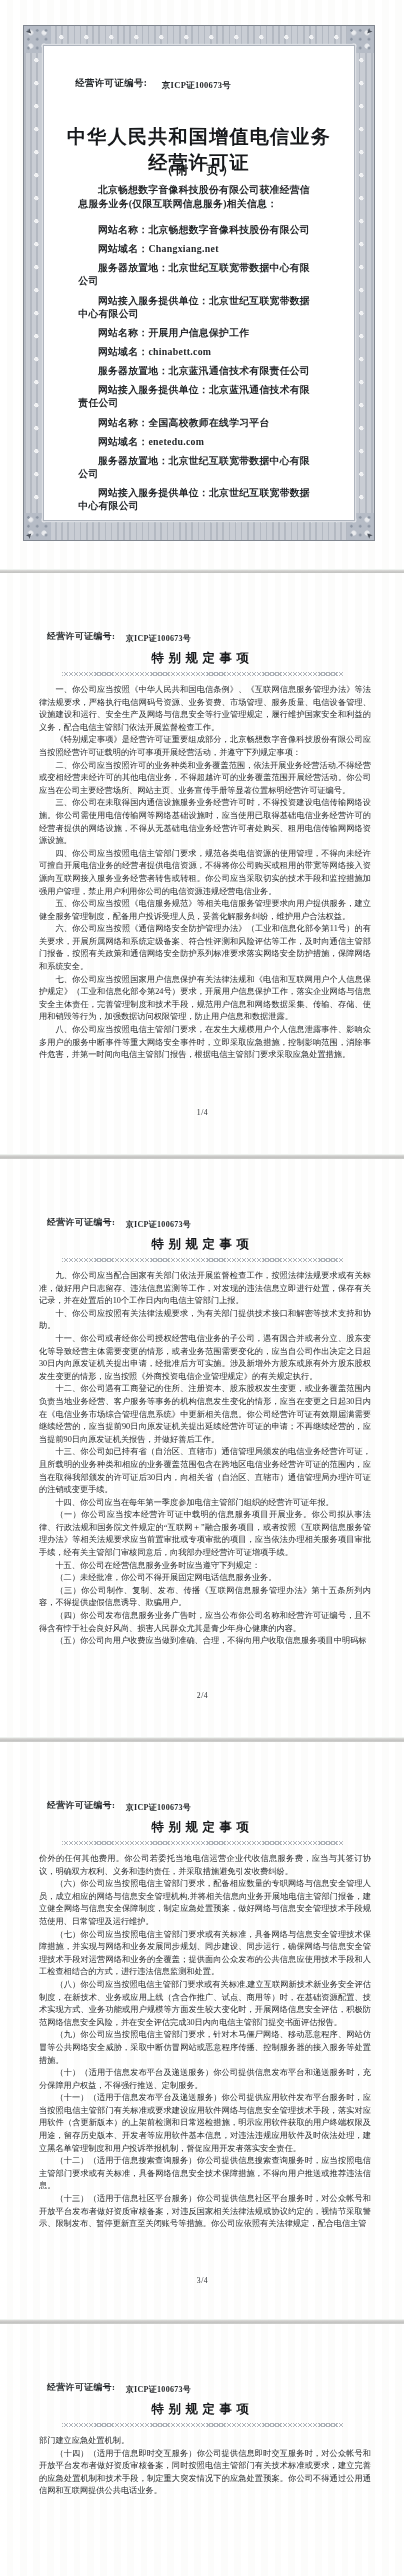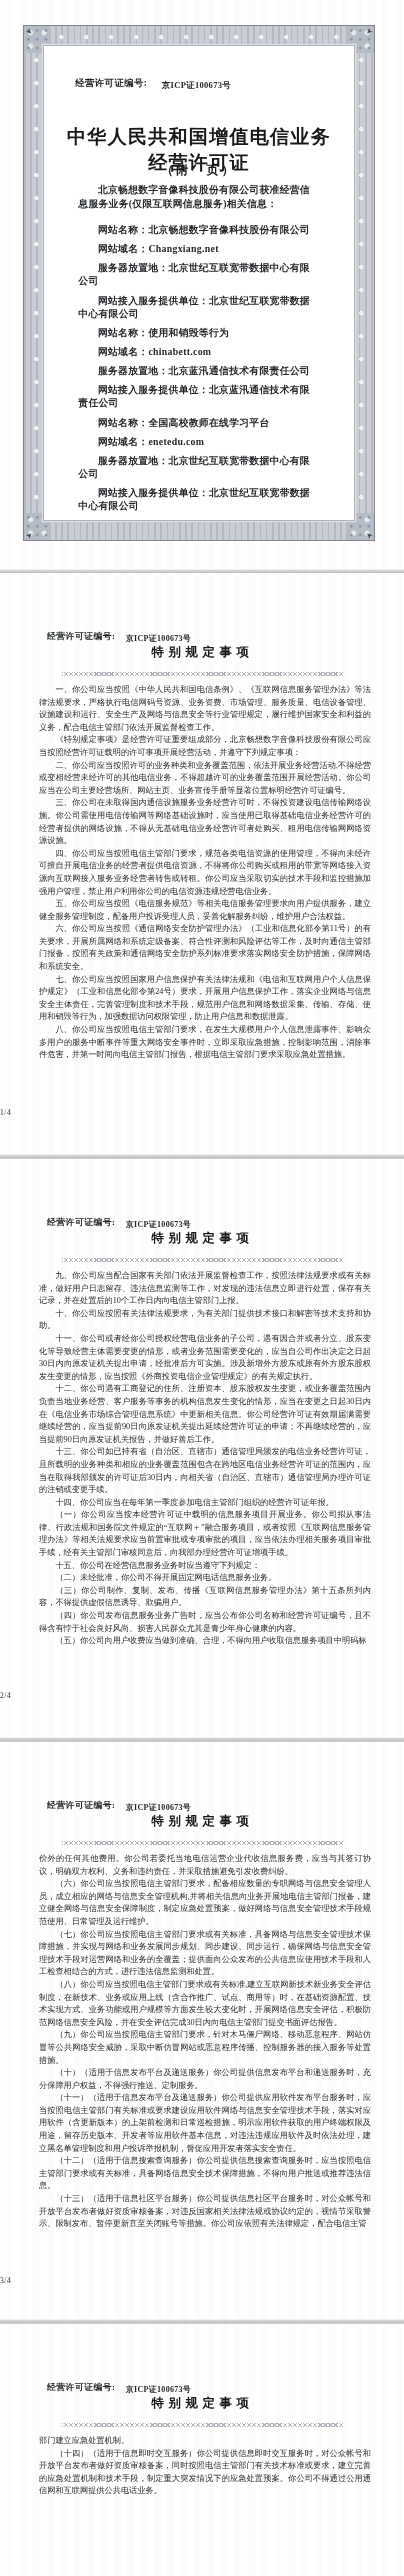--- a/index.html
+++ b/index.html
@@ -64,37 +64,37 @@
     font-size:12px;font-weight:700;letter-spacing:3.1px;color:#17191c;
   }
   .cert-body{position:absolute;left:11.3px;right:14.4px;top:114px;font-size:9.8px;font-weight:600;}
   .cert-intro{margin:0 0 11.3px 0;line-height:14.4px;text-indent:2em;letter-spacing:0.3px;}
   .cert-entries p{margin:0 0 6.2px 0;line-height:13px;text-indent:2em;letter-spacing:0.3px;}
   
   .spec-page .spec-head{position:absolute;left:47px;top:58px;white-space:nowrap;}
   .spec-page .lic-lbl{font-size:8.8px;}
   .spec-page .lic-val{font-size:8px;margin-left:8.2px;}
   .spec-title{
-    position:absolute;left:0;right:0;top:71px;margin:0;text-align:center;
+    position:absolute;left:0;right:0;top:77px;margin:0;text-align:center;
     font-size:12.4px;font-weight:700;letter-spacing:4.6px;color:#17191c;
   }
   .zigzag{
     position:absolute;left:62px;top:99px;width:281px;height:4.1px;
     background:
       repeating-linear-gradient(135deg,#b0b5bb 0 1px,rgba(176,181,187,0) 1px 3.6px),
       repeating-linear-gradient(45deg,#b0b5bb 0 1px,rgba(176,181,187,0) 1px 3.6px);
   }
   .spec-body{
     position:absolute;left:39px;top:111px;width:332px;
     font-size:8.2px;line-height:12.6px;text-align:justify;color:#26292c;
   }
   .spec-body p{margin:0;text-indent:2em;}
   .spec-body p.noindent{text-indent:0;}
   .page-num{
-    position:absolute;left:0;right:0;
+    position:absolute;left:0;right:0;text-align:center;
     font-size:7.7px;letter-spacing:0.5px;color:#2e3134;
   }
   #page2{top:573px;height:581px;}
   #page3{top:1159px;height:579px;}
   #page4{top:1742px;height:578px;}
   #page5{top:2324px;height:549px;}
   #sep1{top:569px;} #sep2{top:1154px;} #sep3{top:1737px;} #sep4{top:2319px;}
   #page2 .page-num{top:535px;} #page3 .page-num{top:532px;}
   #page4 .page-num{top:534px;}
 </style>
@@ -115,21 +115,21 @@
         </div>
         <h1 class="cert-title">中华人民共和国增值电信业务经营许可证</h1>
         <h2 class="cert-subtitle">（附　页）</h2>
         <div class="cert-body">
           <p class="cert-intro">北京畅想数字音像科技股份有限公司获准经营信息服务业务(仅限互联网信息服务)相关信息：</p>
           <div class="cert-entries">
               <p><span>网站名称：</span><span>北京畅想数字音像科技股份有限公司</span></p>
               <p><span>网站域名：</span><span>Changxiang.net</span></p>
               <p><span>服务器放置地：</span><span>北京世纪互联宽带数据中心有限公司</span></p>
               <p><span>网站接入服务提供单位：</span><span>北京世纪互联宽带数据中心有限公司</span></p>
-              <p><span>网站名称：</span><span>使用和销毁等行为</span></p>
+              <p><span>网站名称：</span><span>开展用户信息保护工作</span></p>
               <p><span>网站域名：</span><span>chinabett.com</span></p>
               <p><span>服务器放置地：</span><span>北京蓝汛通信技术有限责任公司</span></p>
               <p><span>网站接入服务提供单位：</span><span>北京蓝汛通信技术有限责任公司</span></p>
               <p><span>网站名称：</span><span>全国高校教师在线学习平台</span></p>
               <p><span>网站域名：</span><span>enetedu.com</span></p>
               <p><span>服务器放置地：</span><span>北京世纪互联宽带数据中心有限公司</span></p>
               <p><span>网站接入服务提供单位：</span><span>北京世纪互联宽带数据中心有限公司</span></p>
             </div>
         </div>
       </div>

